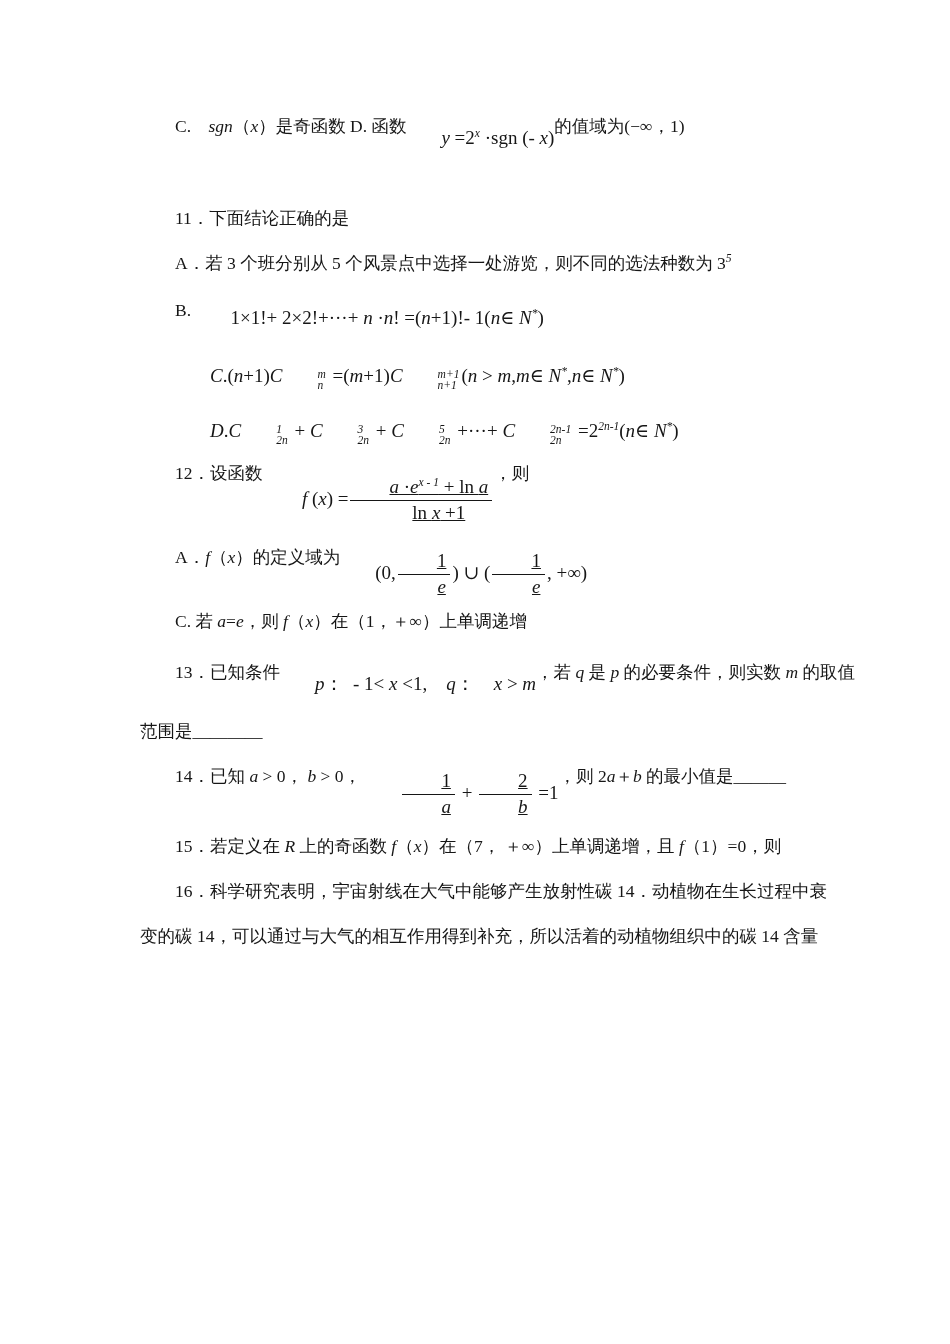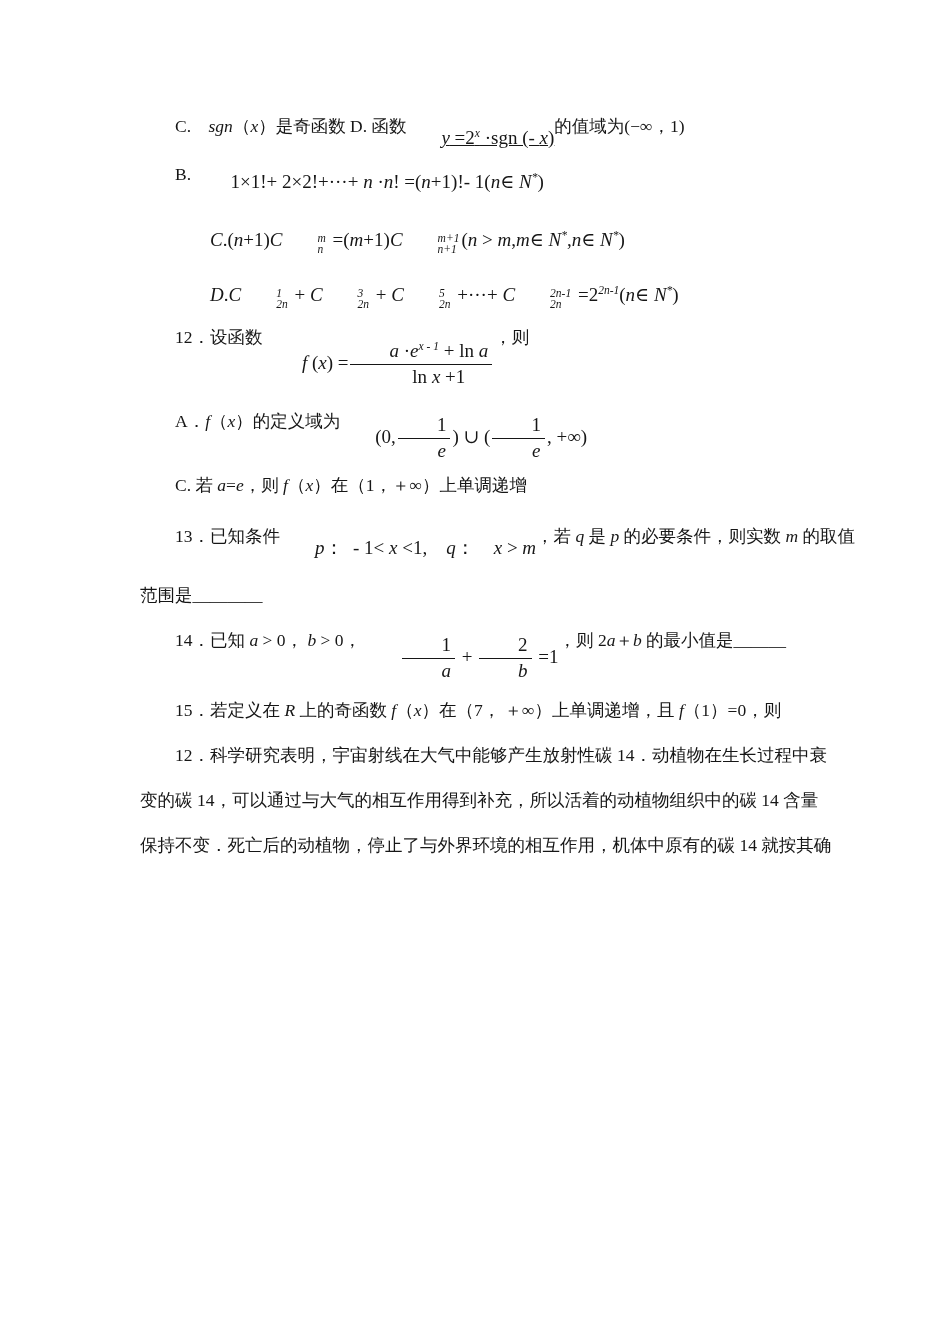--- a/index.html
+++ b/index.html
@@ -55,20 +55,21 @@
     text-align: left;
     margin-right: 2px;
   }
   .ss .ssup, .ss .ssub { display: block; }
   .frac {
     display: inline-block;
     vertical-align: middle;
     text-align: center;
     line-height: 1.2;
     margin: 0 2px;
+    text-decoration: underline;
   }
   .frac .num {
     display: block;
     border-bottom: 1.2px solid #161616;
     padding: 0 4px 1px 4px;
   }
   .frac .den { display: block; padding-top: 1px; }
 
   
   #p-opt-cd-line   { margin-top: 104px; }
@@ -84,35 +85,36 @@
   #p-q15-line1     { margin-top: 6px; }
 
   
   #p-q11-b .formula      { vertical-align: -8px; }
   #p-q11-c .formula,
   #p-q11-d .formula      { vertical-align: -5px; margin-top: 6px; }
   #p-q12-stem .formula   { vertical-align: -26px; }
   #p-q12-a .formula      { vertical-align: -16px; }
   #p-q14 .formula        { vertical-align: -16px; }
   #p-q13-line1 .formula  { vertical-align: -12px; }
-  #p-opt-cd-line .formula{ vertical-align: -12px; text-decoration: underline; }
+  #p-opt-cd-line .formula{ vertical-align: -12px; }
 </style>
 </head>
 <body>
 
 <div class="page">
   <div>
       <div class="para" id="p-opt-cd-line"><span class="mt">C.    </span><span class="mi">sgn</span><span class="mt">（</span><span class="mi">x</span><span class="mt">）是奇函数 D. 函数</span><span class="formula"><span class="mi">y</span><span class="mt"> =2</span><sup class="msup">x</sup><span class="mt"> ·sgn (- </span><span class="mi">x</span><span class="mt">)</span></span><span class="mt">的值域为(−∞，1)</span></div>
+      <div class="para" id="p-q11-stem"><span class="mt">11．下面结论正确的是</span></div>
+      <div class="para" id="p-q11-a"><span class="mt">A．若 3 个班分别从 5 个风景点中选择一处游览，则不同的选法种数为 3</span><sup class="msup">5</sup></div>
       <div class="para" id="p-q11-b"><span class="mt">B. </span><span class="formula"><span class="mt">1×1!+ 2×2!+···+ </span><span class="mi">n</span><span class="mt"> ·</span><span class="mi">n</span><span class="mt">! =(</span><span class="mi">n</span><span class="mt">+1)!- 1(</span><span class="mi">n</span><span class="mt">∈ </span><span class="mi">N</span><sup class="msup">*</sup><span class="mt">)</span></span></div>
       <div class="para" id="p-q11-c"><span class="formula"><span class="mi">C</span><span class="mt">.(</span><span class="mi">n</span><span class="mt">+1)</span><span class="mi">C</span><span class="ss"><span class="ssup">m</span><span class="ssub">n</span></span><span class="mt"> =(</span><span class="mi">m</span><span class="mt">+1)</span><span class="mi">C</span><span class="ss"><span class="ssup">m+1</span><span class="ssub">n+1</span></span><span class="mt">(</span><span class="mi">n</span><span class="mt"> &gt; </span><span class="mi">m</span><span class="mt">,</span><span class="mi">m</span><span class="mt">∈ </span><span class="mi">N</span><sup class="msup">*</sup><span class="mt">,</span><span class="mi">n</span><span class="mt">∈ </span><span class="mi">N</span><sup class="msup">*</sup><span class="mt">)</span></span></div>
       <div class="para" id="p-q11-d"><span class="formula"><span class="mi">D</span><span class="mt">.</span><span class="mi">C</span><span class="ss"><span class="ssup">1</span><span class="ssub">2n</span></span><span class="mt"> + </span><span class="mi">C</span><span class="ss"><span class="ssup">3</span><span class="ssub">2n</span></span><span class="mt"> + </span><span class="mi">C</span><span class="ss"><span class="ssup">5</span><span class="ssub">2n</span></span><span class="mt"> +···+ </span><span class="mi">C</span><span class="ss"><span class="ssup">2n-1</span><span class="ssub">2n</span></span><span class="mt"> =2</span><sup class="msup">2n-1</sup><span class="mt">(</span><span class="mi">n</span><span class="mt">∈ </span><span class="mi">N</span><sup class="msup">*</sup><span class="mt">)</span></span></div>
       <div class="para" id="p-q12-stem"><span class="mt">12．设函数 </span><span class="formula"><span class="mi">f</span><span class="mt"> (</span><span class="mi">x</span><span class="mt">) =</span><span class="frac"><span class="num"><span class="mi">a</span><span class="mt"> ·</span><span class="mi">e</span><sup class="msup">x - 1</sup><span class="mt"> + ln </span><span class="mi">a</span></span><span class="den"><span class="mt">ln </span><span class="mi">x</span><span class="mt"> +1</span></span></span></span><span class="mt">，则</span></div>
       <div class="para" id="p-q12-a"><span class="mt">A．</span><span class="mi">f</span><span class="mt">（</span><span class="mi">x</span><span class="mt">）的定义域为</span><span class="formula"><span class="mt">(0,</span><span class="frac"><span class="num"><span class="mt">1</span></span><span class="den"><span class="mi">e</span></span></span><span class="mt">) ∪ (</span><span class="frac"><span class="num"><span class="mt">1</span></span><span class="den"><span class="mi">e</span></span></span><span class="mt">, +∞)</span></span></div>
       <div class="para" id="p-q12-c"><span class="mt">C. 若 </span><span class="mi">a</span><span class="mt">=</span><span class="mi">e</span><span class="mt">，则 </span><span class="mi">f</span><span class="mt">（</span><span class="mi">x</span><span class="mt">）在（1，＋∞）上单调递增</span></div>
       <div class="para" id="p-q13-line1"><span class="mt">13．已知条件</span><span class="formula"><span class="mi">p</span><span class="mt">：  - 1&lt; </span><span class="mi">x</span><span class="mt"> &lt;1,　</span><span class="mi">q</span><span class="mt">：　</span><span class="mi">x</span><span class="mt"> &gt; </span><span class="mi">m</span></span><span class="mt">，若 </span><span class="mi">q</span><span class="mt"> 是 </span><span class="mi">p</span><span class="mt"> 的必要条件，则实数 </span><span class="mi">m</span><span class="mt"> 的取值</span></div>
       <div class="para flush" id="p-q13-line2"><span class="mt">范围是________</span></div>
       <div class="para" id="p-q14"><span class="mt">14．已知 </span><span class="mi">a</span><span class="mt"> &gt; 0， </span><span class="mi">b</span><span class="mt"> &gt; 0， </span><span class="formula"><span class="frac"><span class="num"><span class="mt">1</span></span><span class="den"><span class="mi">a</span></span></span><span class="mt"> + </span><span class="frac"><span class="num"><span class="mt">2</span></span><span class="den"><span class="mi">b</span></span></span><span class="mt"> =1</span></span><span class="mt">，则 2</span><span class="mi">a</span><span class="mt">＋</span><span class="mi">b</span><span class="mt"> 的最小值是______</span></div>
       <div class="para" id="p-q15-line1"><span class="mt">15．若定义在 </span><span class="mi">R</span><span class="mt"> 上的奇函数 </span><span class="mi">f</span><span class="mt">（</span><span class="mi">x</span><span class="mt">）在（7， ＋∞）上单调递增，且 </span><span class="mi">f</span><span class="mt">（1）=0，则</span></div>
-      <div class="para" id="p-q16-line1"><span class="mt">12．科学研究表明，宇宙射线在大气中能够产生放射性碳 14．动植物在生长过程中衰</span></div>
+      <div class="para" id="p-q16-line1"><span class="mt">16．科学研究表明，宇宙射线在大气中能够产生放射性碳 14．动植物在生长过程中衰</span></div>
       <div class="para flush" id="p-q16-line2"><span class="mt">变的碳 14，可以通过与大气的相互作用得到补充，所以活着的动植物组织中的碳 14 含量</span></div>
-      <div class="para flush" id="p-q16-line3"><span class="mt">保持不变．死亡后的动植物，停止了与外界环境的相互作用，机体中原有的碳 14 就按其确</span></div>
     </div>
 </div>
 
 </body></html>

